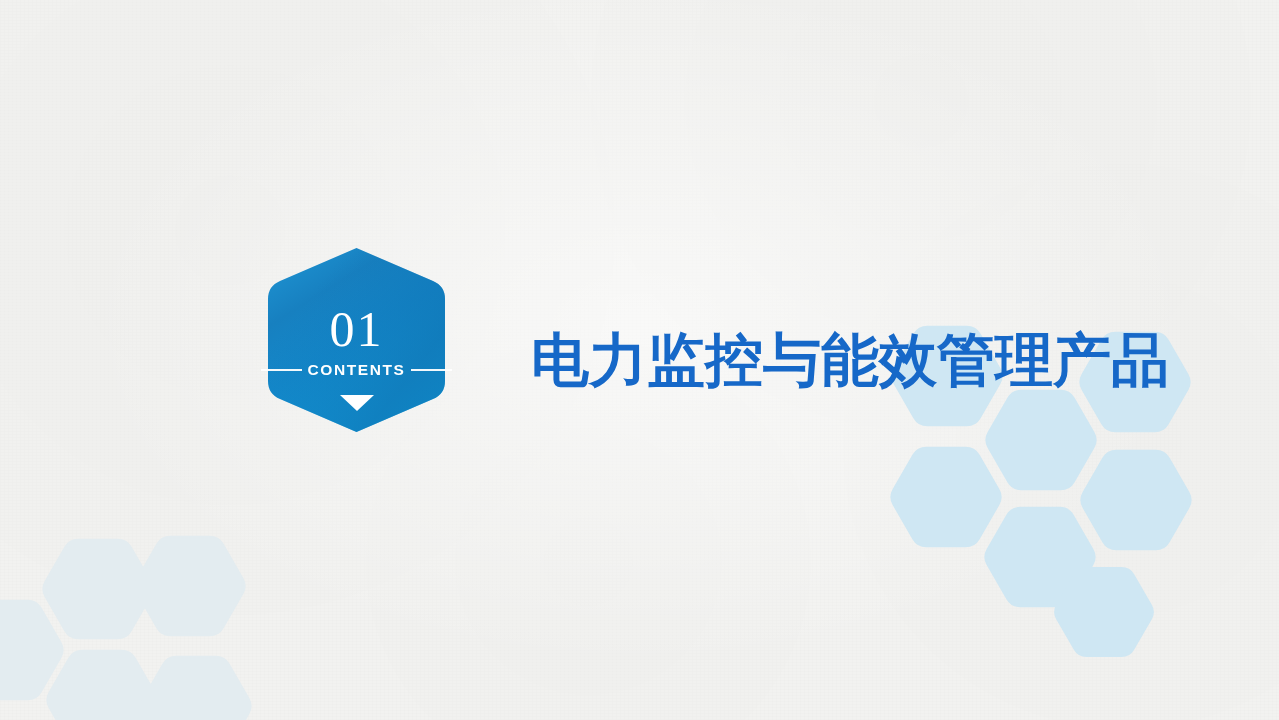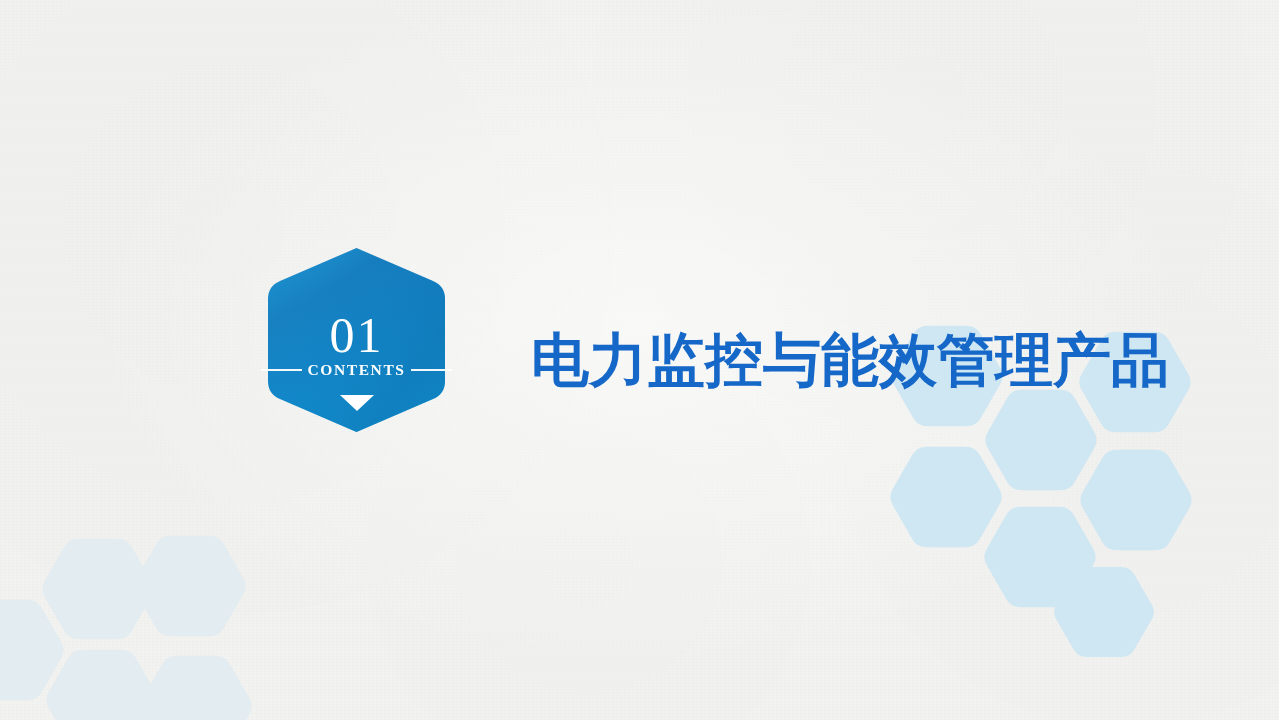--- a/index.html
+++ b/index.html
@@ -55,21 +55,21 @@
   }
   #contents-badge .badge-shape {
     position: absolute;
     inset: 0;
   }
   #contents-badge .badge-shape svg { display:block; width:100%; height:100%; }
 
   #badge-number {
     position: absolute;
     left: 0;
-    top: 61px;
+    top: 55px;
     width: 179px;
     text-align: center;
     font-family: "Liberation Serif", "DejaVu Serif", serif;
     font-size: 50px;
     line-height: 54px;
     letter-spacing: 2px;
     color: #ffffff;
     user-select: none;
   }
   #badge-divider-row {
@@ -84,21 +84,21 @@
   }
   .badge-rule {
     flex: 1 1 auto;
     height: 1.6px;
     background: #ffffff;
     opacity: 0.95;
   }
   #badge-label {
     flex: 0 0 auto;
     padding: 0 5px;
-    font-family: Liberation Serif, serif;
+    font-family: Liberation Sans, sans-serif;
     font-size: 15.5px;
     font-weight: bold;
     letter-spacing: 1.6px;
     color: #ffffff;
     line-height: 16px;
     white-space: nowrap;
   }
   #badge-caret {
     position: absolute;
     left: 50%;

